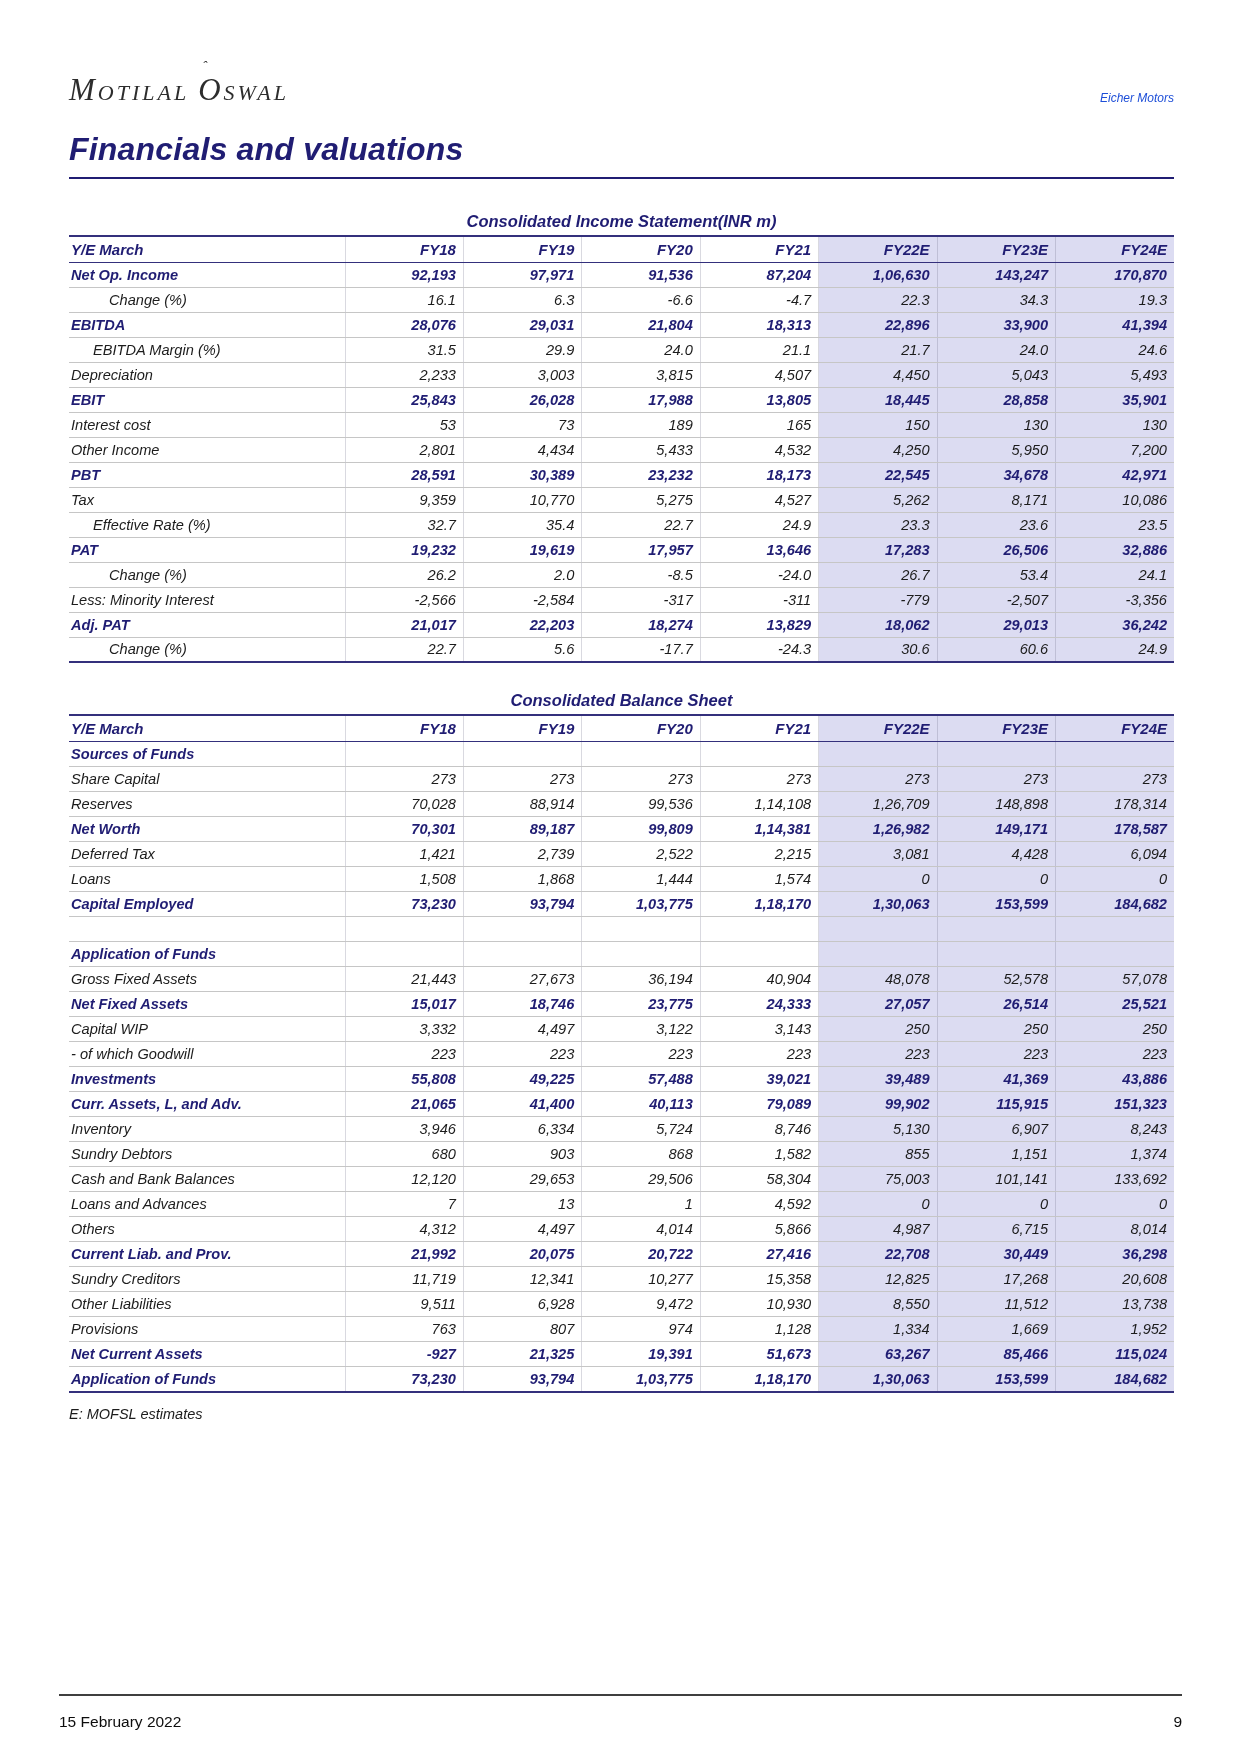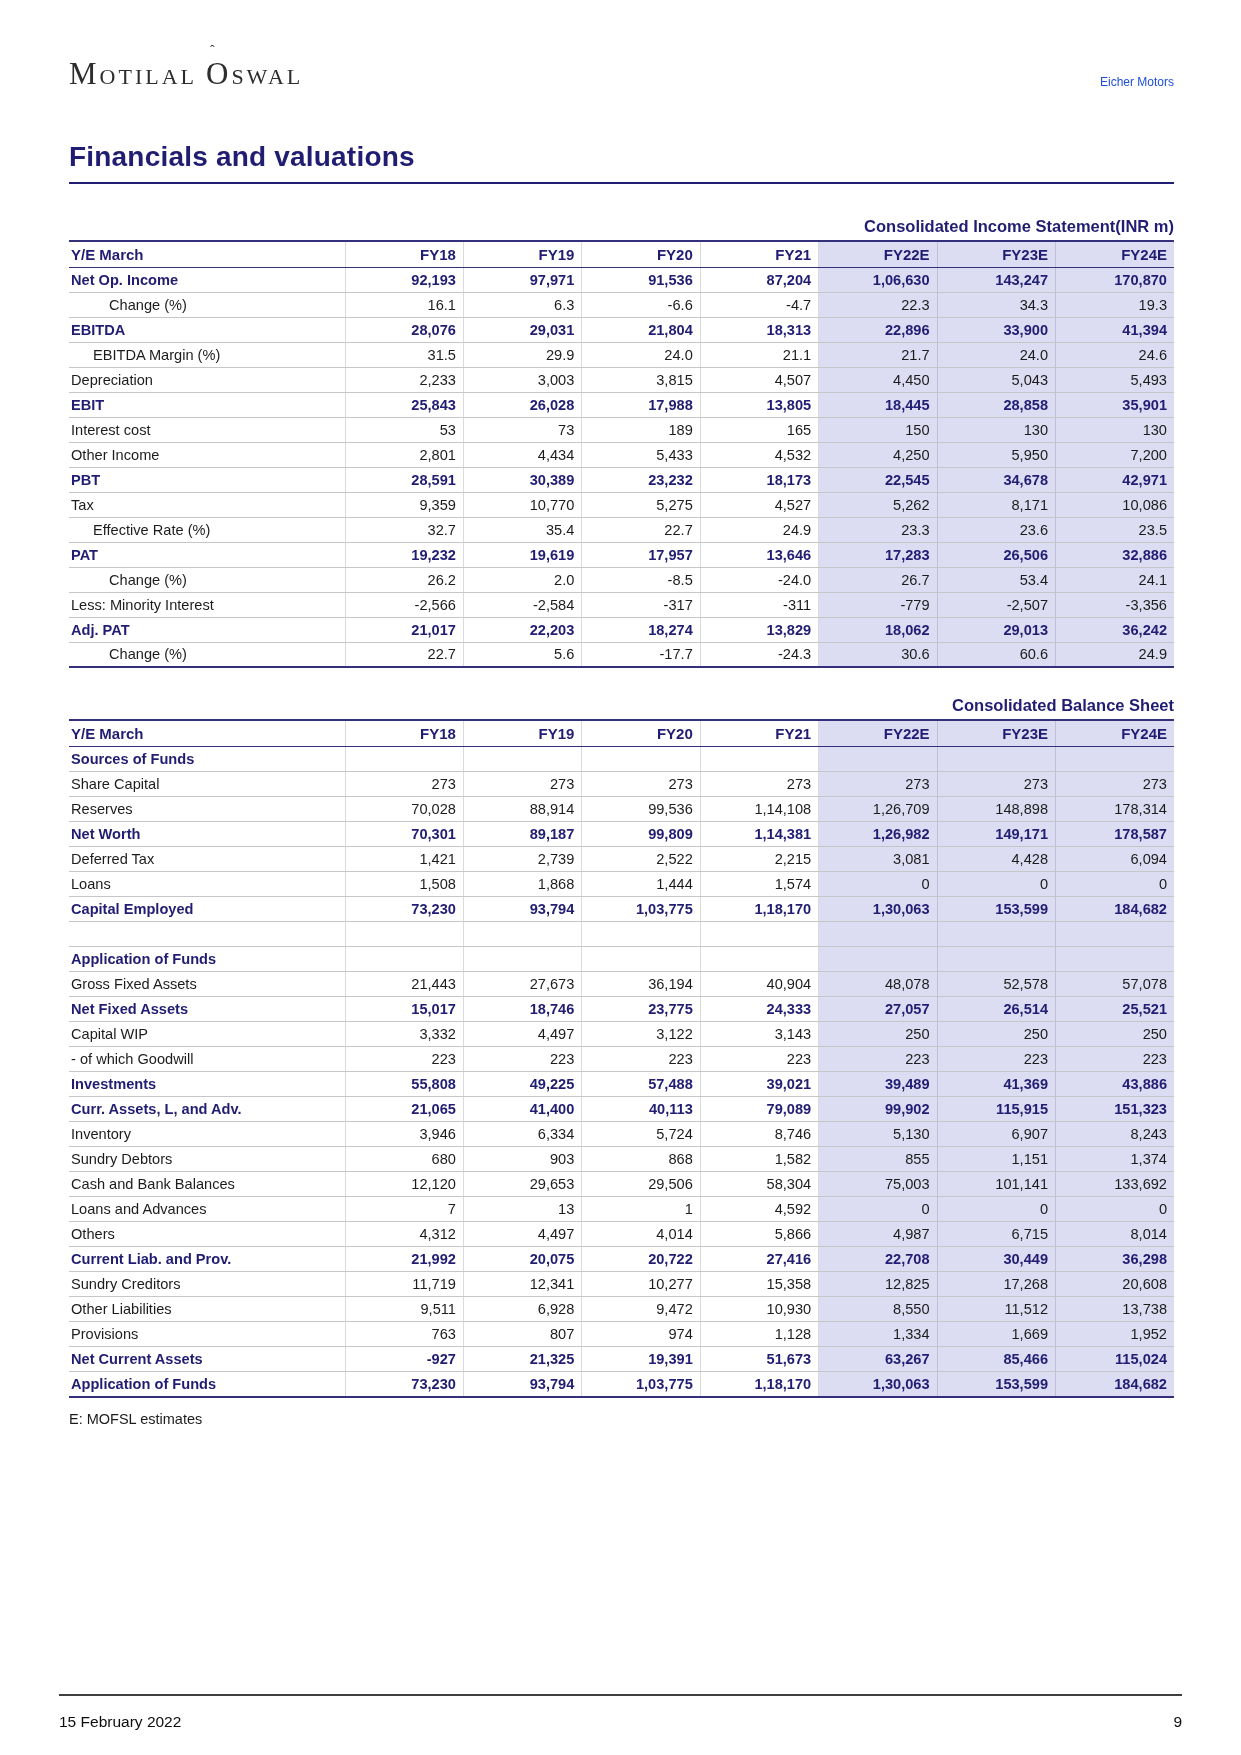--- a/index.html
+++ b/index.html
@@ -9,43 +9,43 @@
     --row-line:#c6c6c6;
     --col-line:rgba(120,120,145,.28);
     --ink:#1c1c1c;
   }
   *{box-sizing:border-box;}
   html,body{margin:0;padding:0;}
   body{
     width:1241px;height:1755px;position:relative;background:#fff;
     font-family:"Liberation Sans",sans-serif;color:var(--ink);
   }
-  .content{position:absolute;left:69px;top:0;width:1105px;}
+  .content{position:absolute;left:69px;top:16px;width:1105px;font-style:italic;}
 
   
   .header{display:flex;justify-content:space-between;align-items:flex-end;margin-top:58px;}
   .logo{
     font-family:"Liberation Serif",serif;font-variant:small-caps;
     font-size:31px;letter-spacing:3px;color:#2d2d2d;line-height:1.05;white-space:nowrap;
   }
   .logo .o-mark{position:relative;margin-left:9px;}
   .logo .o-mark::after{
     content:"ˆ";position:absolute;left:4px;top:-12px;font-size:14px;letter-spacing:0;color:#2d2d2d;
   }
   .company{font-size:12px;color:#1d4ed8;padding-bottom:2px;}
 
   
   .page-title{
-    margin-top:50px;font-size:28px;font-weight:bold;color:var(--navy);
+    margin-top:24px;font-size:32px;font-weight:bold;color:var(--navy);
     padding-bottom:9px;border-bottom:2.5px solid var(--navy);letter-spacing:.2px;
   }
 
   
   .sec-head{
-    display:flex;justify-content:flex-end;align-items:flex-end;
+    display:flex;justify-content:center;align-items:flex-end;
     margin-top:33px;padding-bottom:4px;
     font-size:16.5px;font-weight:bold;color:var(--navy);
   }
   .bs-head{margin-top:28px;}
 
   
   table{width:100%;border-collapse:collapse;table-layout:fixed;}
   col.label-col{width:276px;}
   thead th{
     font-size:15px;font-weight:bold;color:var(--navy);text-align:right;

